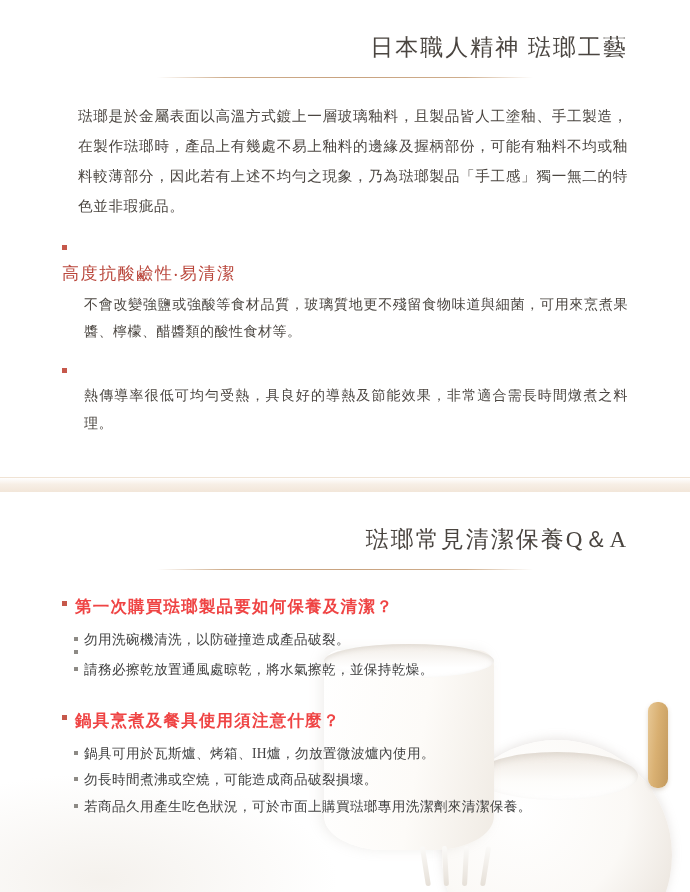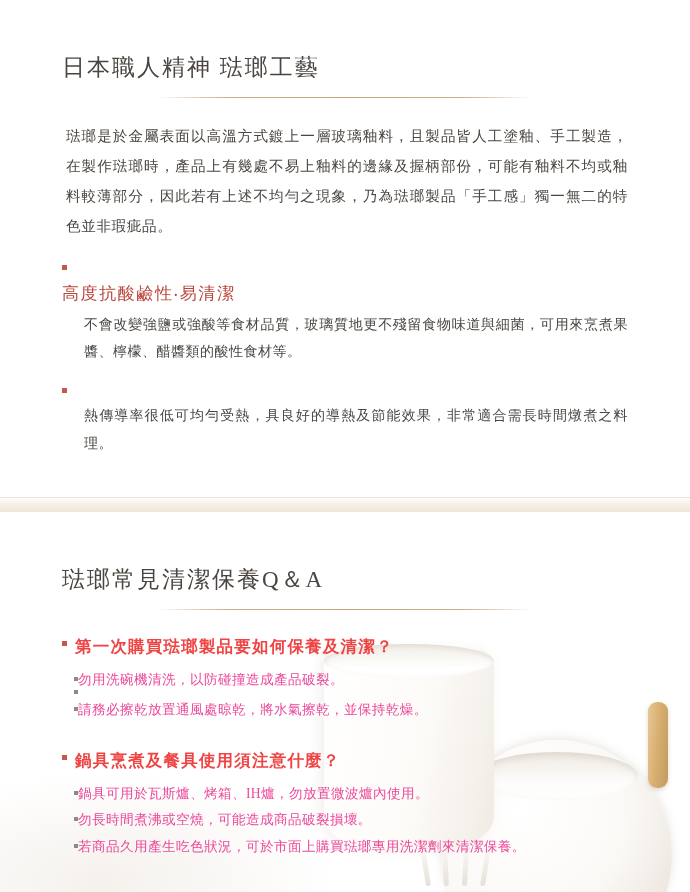--- a/index.html
+++ b/index.html
@@ -106,38 +106,38 @@
     position: relative;
     z-index: 2;
   }
 
   .section {
     padding: 0 62px;
     box-sizing: border-box;
   }
 
   .section-title {
-    text-align: left;
+    text-align: right;
     font-size: 23px;
     letter-spacing: 2px;
     color: #4a4540;
-    padding-top: 52px;
+    padding-top: 32px;
     padding-bottom: 8px;
     font-weight: normal;
     margin: 0;
   }
   .title-rule {
     width: 376px;
     height: 1px;
     margin: 6px auto 0 auto;
     background: linear-gradient(90deg, rgba(205,170,140,0) 0%, #cfae8d 18%, #c8a27f 50%, #cfae8d 82%, rgba(205,170,140,0) 100%);
   }
 
   .intro {
-    margin: 24px 0 0 4px;
+    margin: 24px 0 0 16px;
     font-size: 14.6px;
     line-height: 2.05;
     color: #4b4641;
     letter-spacing: 0.6px;
     text-align: justify;
   }
 
   .feature {
     margin-top: 26px;
   }
@@ -190,24 +190,24 @@
     font-weight: bold;
   }
   .qa-list {
     list-style: none;
     margin: 0;
     padding: 0 0 0 12px;
   }
   .qa-list li {
     display: flex;
     align-items: baseline;
-    gap: 0;
+    gap: 6px;
     font-size: 13.6px;
     line-height: 1.95;
-    color: #ec4899;
+    color: #404040;
     letter-spacing: 0.4px;
   }
   .bullet-mini {
     display: inline-block;
     width: 4px;
     height: 4px;
     background: #8d8a85;
     flex: 0 0 auto;
     position: relative;
     top: -3px;

